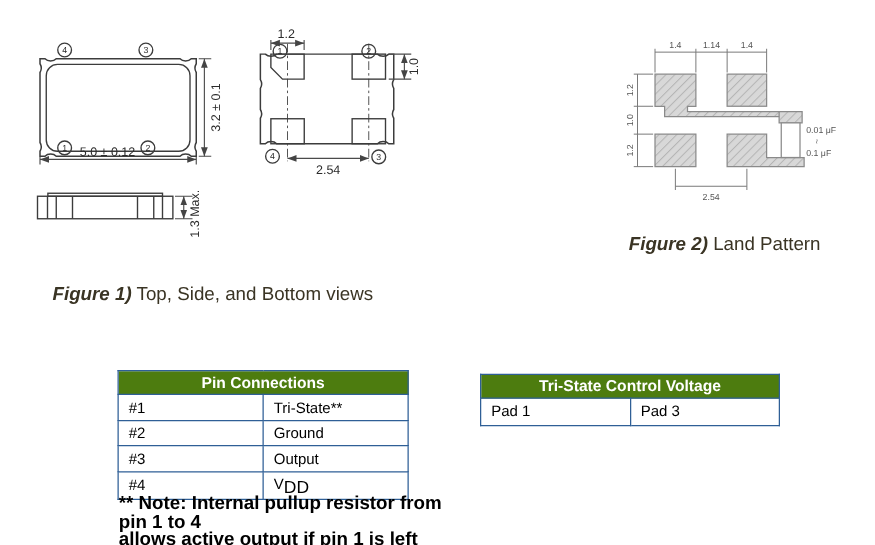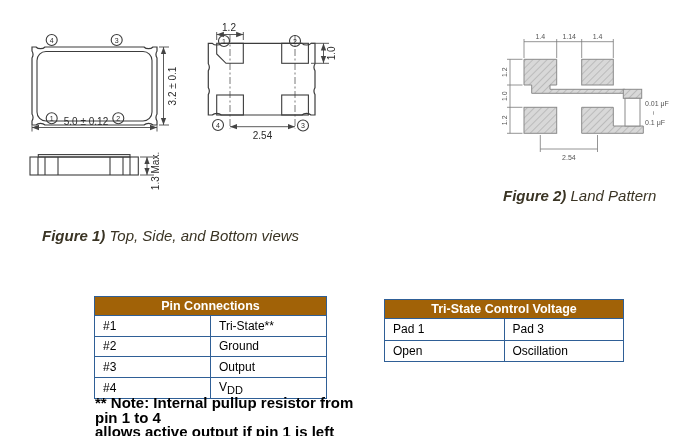--- a/index.html
+++ b/index.html
@@ -19,33 +19,33 @@
   .cdash{stroke:#555;stroke-width:0.8;fill:none;stroke-dasharray:7 2.5 2 2.5;}
 
   
   .lp-pad {fill:url(#hatch);stroke:#8a8a8a;stroke-width:1;}
   .lp-dim {stroke:#7a7a7a;stroke-width:0.8;fill:none;}
   .lp-t   {fill:#555;font-size:7px;}
 
   
   .fig-caption{position:absolute;font-size:15px;color:#3a3424;white-space:nowrap;}
   .capb{font-weight:bold;font-style:italic;margin-top:20px;}
-  .capi{font-style:italic;}
+  .capi{}
 
   
   .tbl{border-collapse:collapse;position:absolute;font-size:12px;color:#000;table-layout:fixed;}
-  .tbl th{background:#a16207;color:#fff;font-weight:bold;font-size:12.5px;padding:2px 4px;text-align:center;border:1.8px solid #2f5f96;}
+  .tbl th{background:#4d7c0f;color:#fff;font-weight:bold;font-size:12.5px;padding:2px 4px;text-align:center;border:1.8px solid #2f5f96;}
   .tbl td{padding:2px 8px;background:#fff;border:1.8px solid #2f5f96;text-align:left;vertical-align:middle;}
   #pin-table{left:94px;top:296px;width:233px;}
   #pin-table td{height:15.5px;}
   #pin-table .c1{width:40px;}
   #tristate-table{left:384px;top:299px;width:240px;border-radius:10px;}
   #tristate-table td{height:16.5px;}
   #tristate-table .c1{width:45%;}
-  sub{font-size:11px;}
+  sub{font-size:14px;}
 
   .note{position:absolute;left:95px;top:396px;width:260px;font-size:15px;line-height:14.5px;font-weight:bold;color:#000;}
 </style>
 </head>
 <body>
 
 <svg style="position:absolute;left:20px;top:8px" width="330" height="200" viewBox="0 0 330 200">
   <defs>
     <marker id="arr" markerWidth="9" markerHeight="7" refX="8" refY="3.5" orient="auto-start-reverse">
       <path d="M0,0.5 L8,3.5 L0,6.5 Z" fill="#444"></path>
@@ -259,18 +259,14 @@
   <thead>
     <tr>
       <th colspan="2">Tri-State Control Voltage</th>
     </tr>
   </thead>
   <tbody>
     <tr>
       <td class="c1">Pad 1</td>
       <td>Pad 3</td>
     </tr>
-    <tr>
-      <td class="c1">Open</td>
-      <td>Oscillation</td>
-    </tr>
   </tbody>
 </table>
 
 </body></html>

